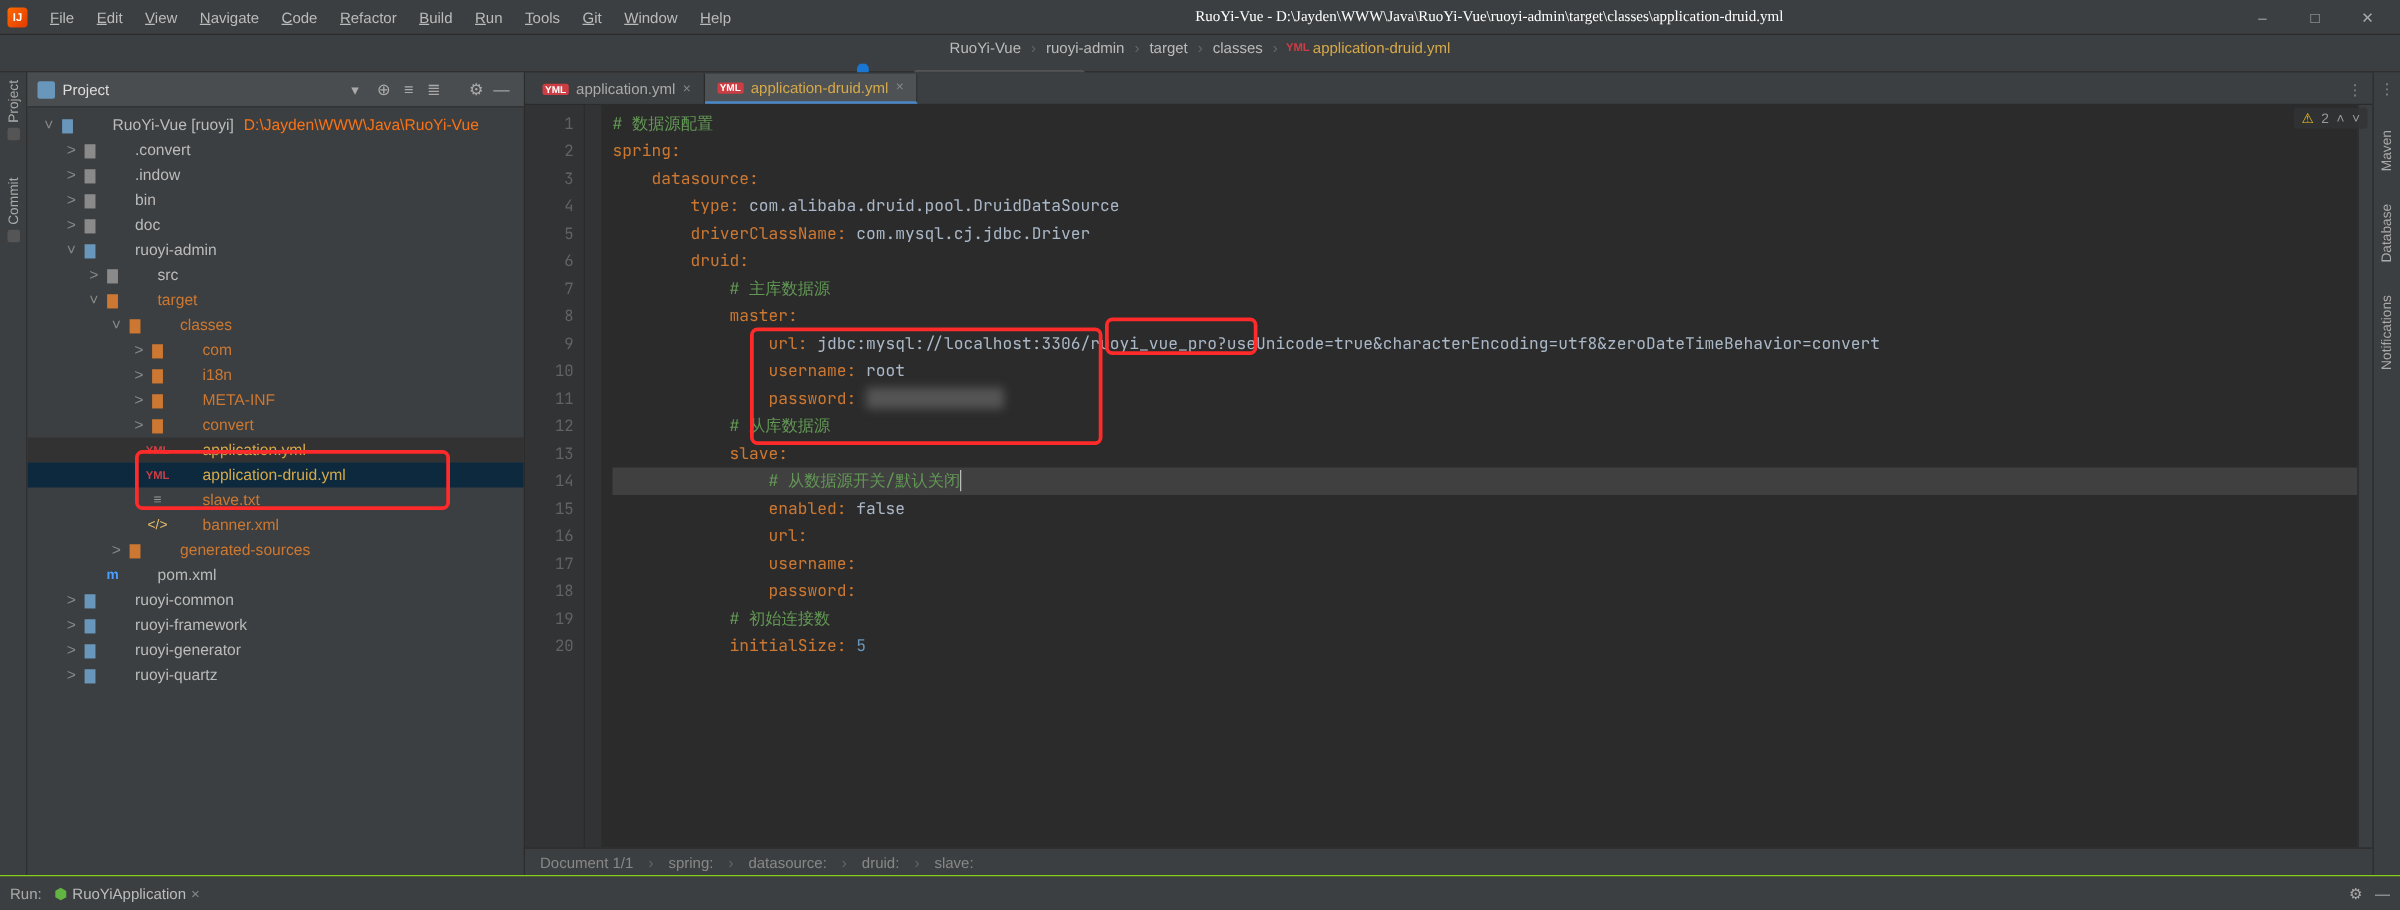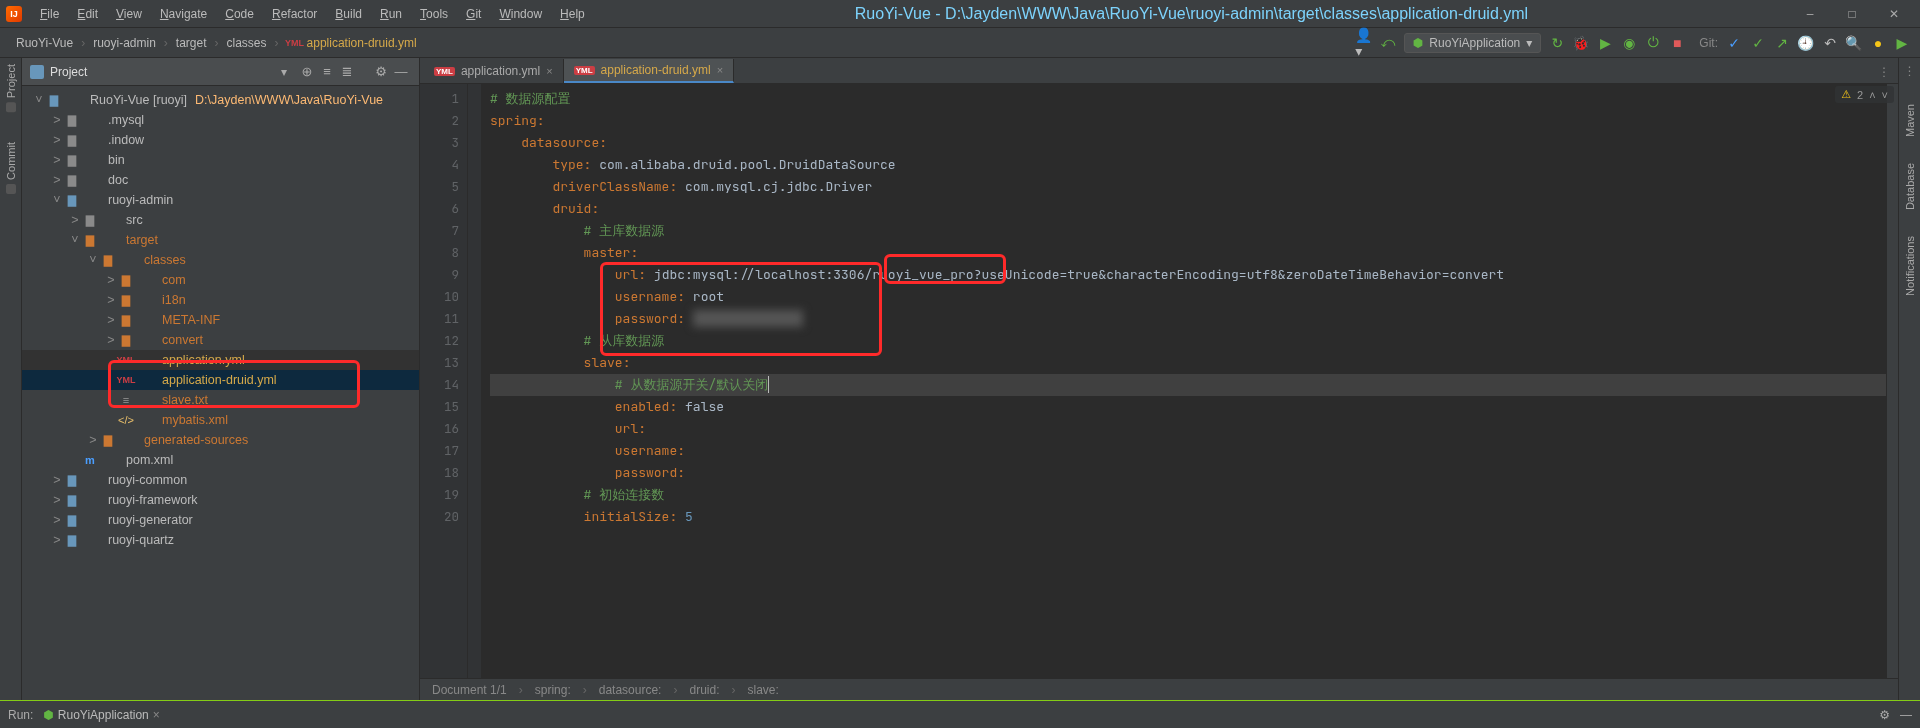--- a/index.html
+++ b/index.html
@@ -31,35 +31,36 @@
     color:#fff; font-size:9px; font-weight:bold;
     margin-right: 10px;
   }
   .menubar { display:flex; gap:2px; }
   .menubar span {
     padding: 4px 8px;
     cursor: default;
   }
   .menubar span u { text-decoration: underline; }
   .titlebar .title {
-    flex:1; text-align:center; color:#7dd3fc; font-size:16px;
+    flex:1; text-align:center; color:#ffffff; font-size:12px;font-family:Liberation Serif, serif;
   }
   .win-btns { display:flex; gap:2px; }
   .win-btn {
     width:40px; height:26px;
     display:flex; align-items:center; justify-content:center;
     color:#aaa; font-size:12px;
   }
   
   .navbar {
     height: 30px;
     display:flex; align-items:center;
     padding: 0 10px;
     gap:4px;
     border-bottom: 1px solid #2b2b2b;
+    flex-direction: column;
   }
   .crumb {
     display:flex; align-items:center; gap:4px;
     padding: 2px 6px;
     color:#bbb;
   }
   .crumb.file { color:#d6a94a; }
   .crumb-sep::after { content:"›"; color:#666; padding:0 2px; }
   .navbar .spacer { flex:1; }
   .toolbar-right { display:flex; align-items:center; gap:8px; }
@@ -130,21 +131,21 @@
   .ico.folder    { color:#8a8a8a; }
   .ico.folder-o  { color:#cc7832; }  
   .ico.module    { color:#6897bb; }
   .ico.yml       { color:#cc3e44; font-size:9px; font-weight:bold; }
   .ico.txt       { color:#999; }
   .ico.xml       { color:#e8bf6a; }
   .ico.m         { color:#4a9eff; font-weight:bold; }
   .tree-row .label { color:#bbbbbb;margin-left:24px; }
   .tree-row .label.orange { color:#cc7832; }
   .tree-row .label.sel    { color:#d6a94a; }
-  .tree-row .hint { color:#fdba74; margin-left:8px; }
+  .tree-row .hint { color:#f97316; margin-left:8px; }
   .tree-row.selected { background:#0d293e; }
   .tree-row.highlight { background:#323232; }
   .red-box {
     position:absolute; border:3px solid #ff2a2a; border-radius:6px;
     pointer-events:none;
   }
 
   
   .editor-area { flex:1; display:flex; flex-direction:column; background:#2b2b2b; position:relative; }
   .editor-tabs {
@@ -315,21 +316,21 @@
     <div class="tree" id="tree">
         <div class="tree-row" style="padding-left: 10px;">
           <span class="tw">˅</span>
           <span class="ico module">▇</span>
           <span class="label ">RuoYi-Vue [ruoyi]</span>
           <span class="hint">D:\Jayden\WWW\Java\RuoYi-Vue</span>
         </div>
         <div class="tree-row" style="padding-left: 28px;">
           <span class="tw">&gt;</span>
           <span class="ico folder">▇</span>
-          <span class="label ">.mysql</span>
+          <span class="label ">.convert</span>
         </div>
         <div class="tree-row" style="padding-left: 28px;">
           <span class="tw">&gt;</span>
           <span class="ico folder">▇</span>
           <span class="label ">.indow</span>
         </div>
         <div class="tree-row" style="padding-left: 28px;">
           <span class="tw">&gt;</span>
           <span class="ico folder">▇</span>
           <span class="label ">bin</span>
@@ -390,21 +391,21 @@
           <span class="label sel">application-druid.yml</span>
         </div>
         <div class="tree-row" style="padding-left: 82px;">
           <span class="tw"></span>
           <span class="ico txt">≡</span>
           <span class="label orange">slave.txt</span>
         </div>
         <div class="tree-row" style="padding-left: 82px;">
           <span class="tw"></span>
           <span class="ico xml">&lt;/&gt;</span>
-          <span class="label orange">mybatis.xml</span>
+          <span class="label orange">banner.xml</span>
         </div>
         <div class="tree-row" style="padding-left: 64px;">
           <span class="tw">&gt;</span>
           <span class="ico folder-o">▇</span>
           <span class="label orange">generated-sources</span>
         </div>
         <div class="tree-row" style="padding-left: 46px;">
           <span class="tw"></span>
           <span class="ico m">m</span>
           <span class="label ">pom.xml</span>

